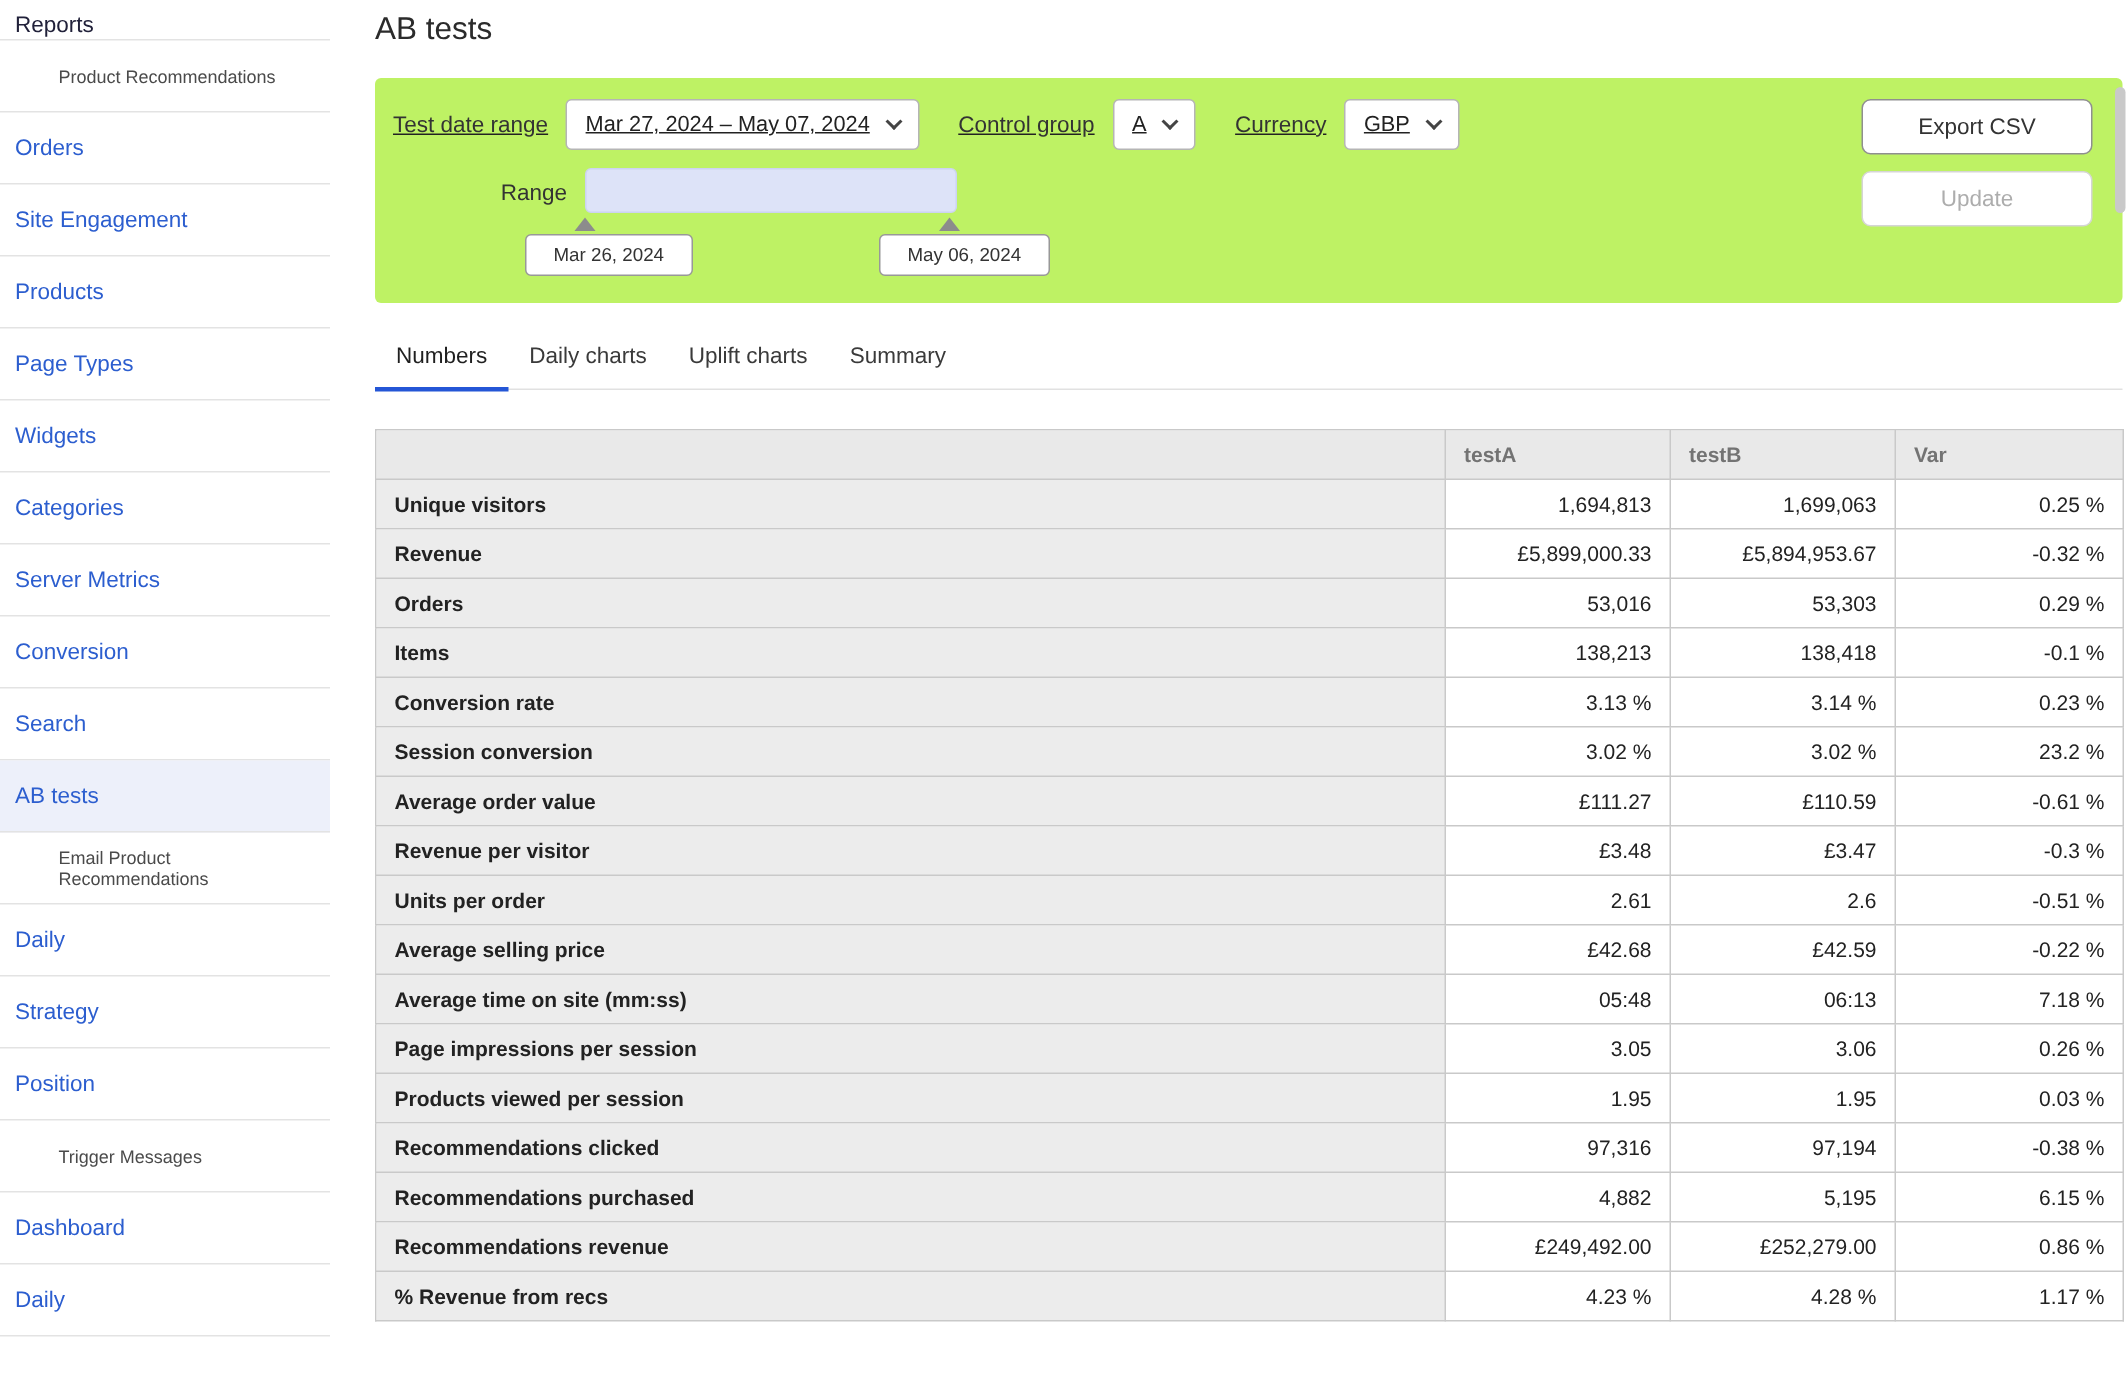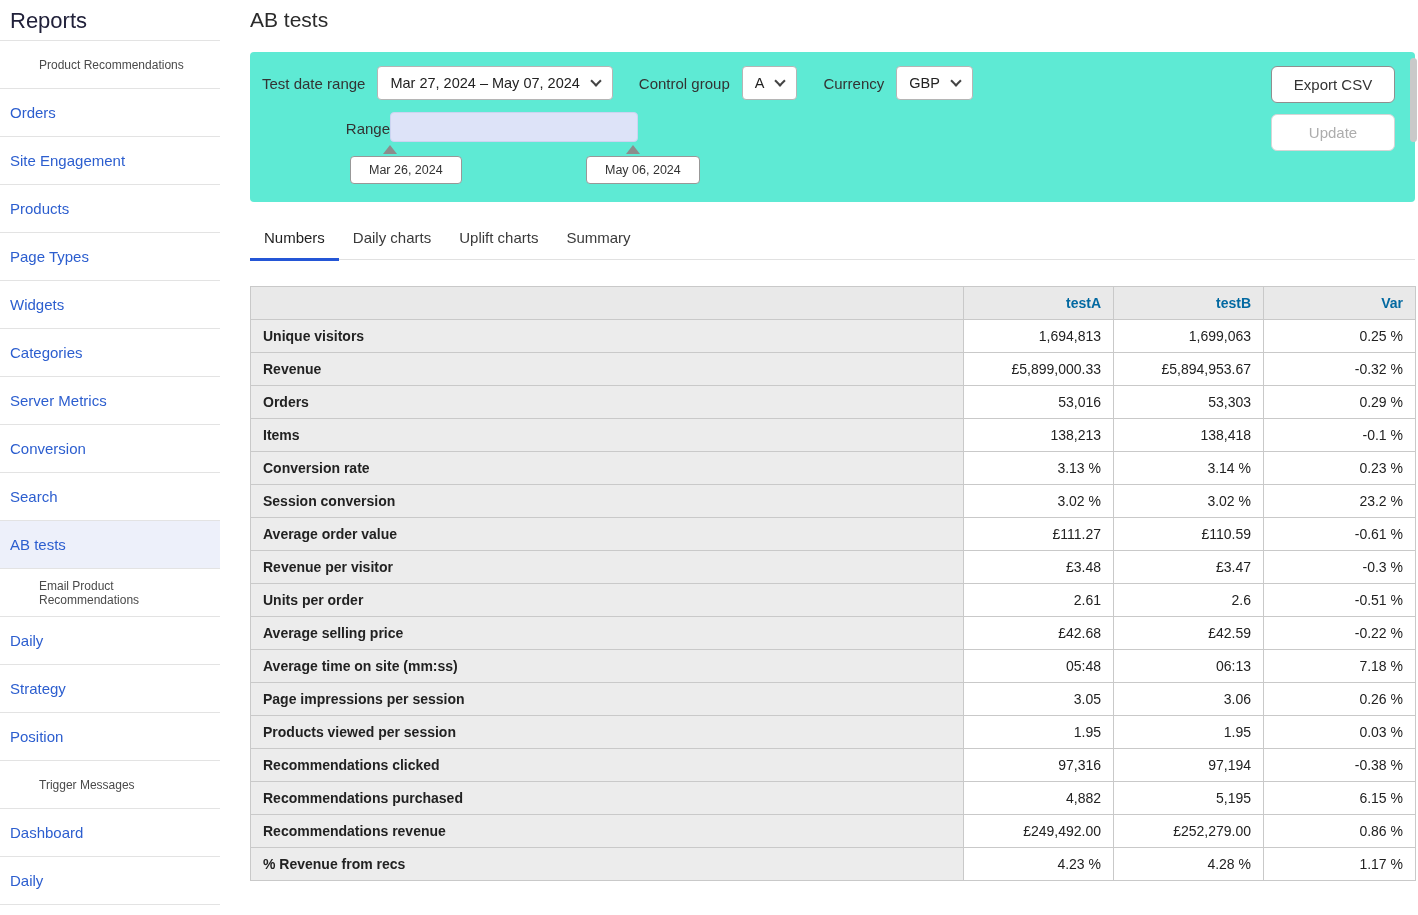--- a/index.html
+++ b/index.html
@@ -5,60 +5,60 @@
   * { box-sizing: border-box; }
   body {
     margin: 0; width: 1418px; height: 915px; overflow: hidden;
     font-family: "Liberation Sans", sans-serif; background: #fff; color: #222;
   }
   .app { display: flex; width: 100%; height: 100%; }
 
   
   .sidebar { width: 220px; flex: 0 0 220px; background: #fff; }
   .side-title {
-    height: 41px; padding: 8px 10px; font-size: 22px; font-weight: 500;
+    height: 27px; padding: 8px 10px; font-size: 15px; font-weight: 500;
     color: #21213a; border-bottom: 1px solid #e3e3e3;
   }
   .side-row {
     height: 48px; display: flex; align-items: center; padding: 0 10px;
     border-bottom: 1px solid #e3e3e3;
   }
   .side-header { font-size: 12px; color: #4a4a4a; padding-left: 39px; }
   .side-item { font-size: 15px; color: #2c5ecf; cursor: pointer; }
   .side-item.selected { background: #edf0fa; }
 
   
   .main { flex: 1; padding: 8px 4px 0 30px; position: relative; }
   .page-title { font-size: 21px; font-weight: 400; color: #2b2b2b; margin: 0; }
 
   .filter-panel {
-    margin-top: 20px; background: #5eead4; border-radius: 4px;
-    width: 1165px; padding: 14px 16px 4px 12px; position: relative;
+    margin-top: 20px; background: #bef264; border-radius: 4px;
+    width: 1165px; padding: 14px 16px 4px 12px; position: relative; text-decoration: underline;
   }
   .filter-row1 { display: flex; align-items: center; }
   .grp { display: flex; align-items: center; margin-right: 26px; }
   .f-label { font-size: 15px; color: #333; margin-right: 12px; white-space: nowrap; }
   .select {
     display: inline-flex; align-items: center; gap: 12px; background: #fff;
     border: 1px solid #b5b5b5; border-radius: 4px; padding: 8px 12px;
     font-size: 14.5px; color: #222; cursor: pointer; white-space: nowrap;
   }
   .chev {
     width: 8px; height: 8px; border-right: 2px solid #444; border-bottom: 2px solid #444;
     transform: rotate(45deg); margin-top: -4px; flex: 0 0 auto;
   }
   .btn-col { position: absolute; top: 14px; right: 20px; display: flex; flex-direction: column; gap: 11px; }
   .btn {
-    width: 124px; padding: 9px 0; text-align: center; font-size: 15px;
+    width: 154px; padding: 9px 0; text-align: center; font-size: 15px;
     border-radius: 6px; background: #fff; border: 1px solid #8f8f8f; color: #333; cursor: pointer;
   }
   .btn.disabled { border-color: #d5d5d5; color: #adadad; cursor: default; }
 
   .range-row { position: relative; height: 86px; margin-top: 12px; }
-  .range-label { position: absolute; left: 16px; top: 8px; width: 112px; text-align: right; font-size: 15px; color: #333; }
+  .range-label { position: absolute; left: 4px; top: 8px; width: 112px; text-align: right; font-size: 15px; color: #333; }
   .range-slider {
     position: absolute; left: 128px; top: 0; width: 248px; height: 30px;
     background: #dde3f8; border: 1px solid #ccd4f1; border-radius: 4px; cursor: pointer;
   }
   .marker {
     position: absolute; top: 33px; width: 0; height: 0;
     border-left: 7px solid transparent; border-right: 7px solid transparent;
     border-bottom: 9px solid #8c8c8c;
   }
   .marker.left { left: 121px; } .marker.right { left: 364px; }
@@ -70,21 +70,21 @@
 
   
   .tabs { display: flex; align-items: flex-end; margin-top: 18px; border-bottom: 1px solid #e1e1e1; width: 1165px; }
   .tab { padding: 9px 14px 12px; font-size: 15px; color: #3a3a3a; cursor: pointer;
          border-bottom: 3px solid transparent; margin-bottom: -2px; }
   .tab.active { color: #1f1f1f; border-bottom-color: #2456d6; }
 
   
   table.report { margin-top: 26px; border-collapse: collapse; table-layout: fixed; width: 1165px; }
   th, td { border: 1px solid #c9c9c9; height: 33px; font-size: 14px; padding: 0 12px; overflow: hidden; white-space: nowrap; }
-  th { background: #e9e9e9; font-weight: 700; text-align: right; color: #0369a1; }
+  th { background: #e9e9e9; font-weight: 700; text-align: left; color: #737373; }
   th:nth-child(1) { width: 713px; } th:nth-child(2) { width: 150px; }
   th:nth-child(3) { width: 150px; } th:nth-child(4) { width: 152px; }
   td.label { background: #ececec; font-weight: 700; color: #222; text-align: left; }
   td.num { background: #fff; text-align: right; color: #222; }
 
   .scroll-thumb { position: fixed; right: 1px; top: 58px; width: 7px; height: 84px; background: #c9c9c9; border-radius: 4px; }
 </style>
 </head>
 <body>
 

